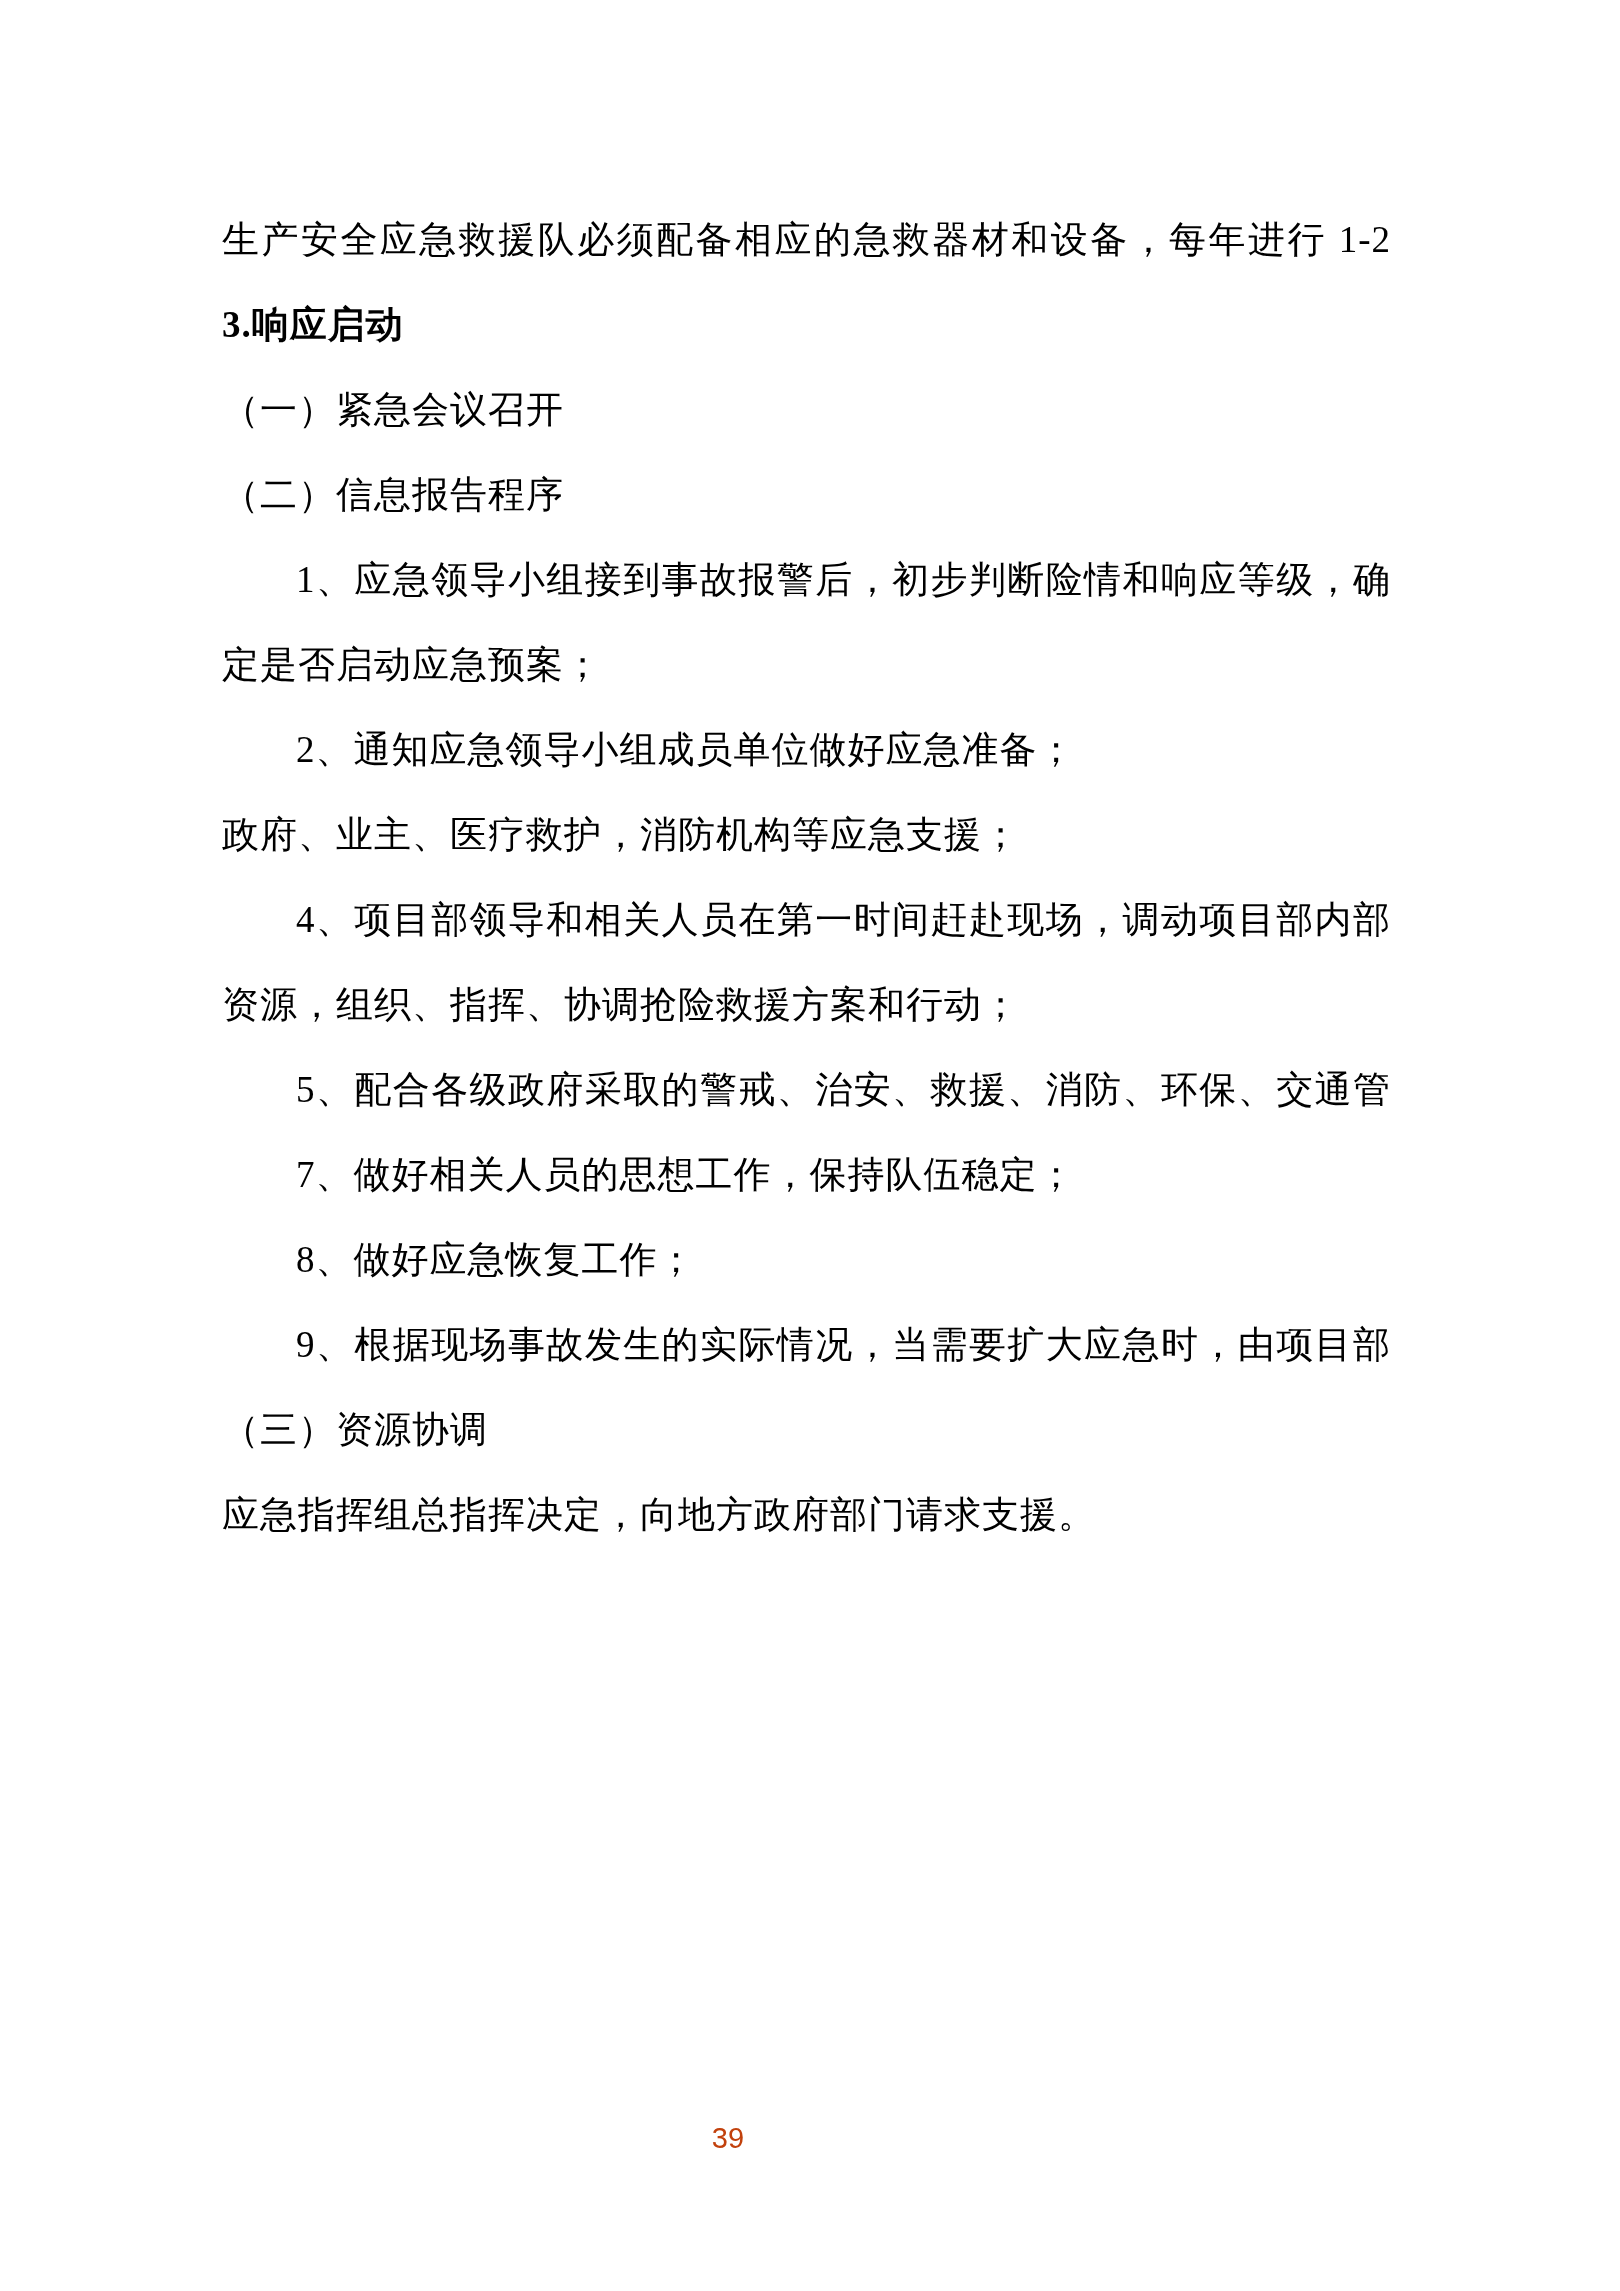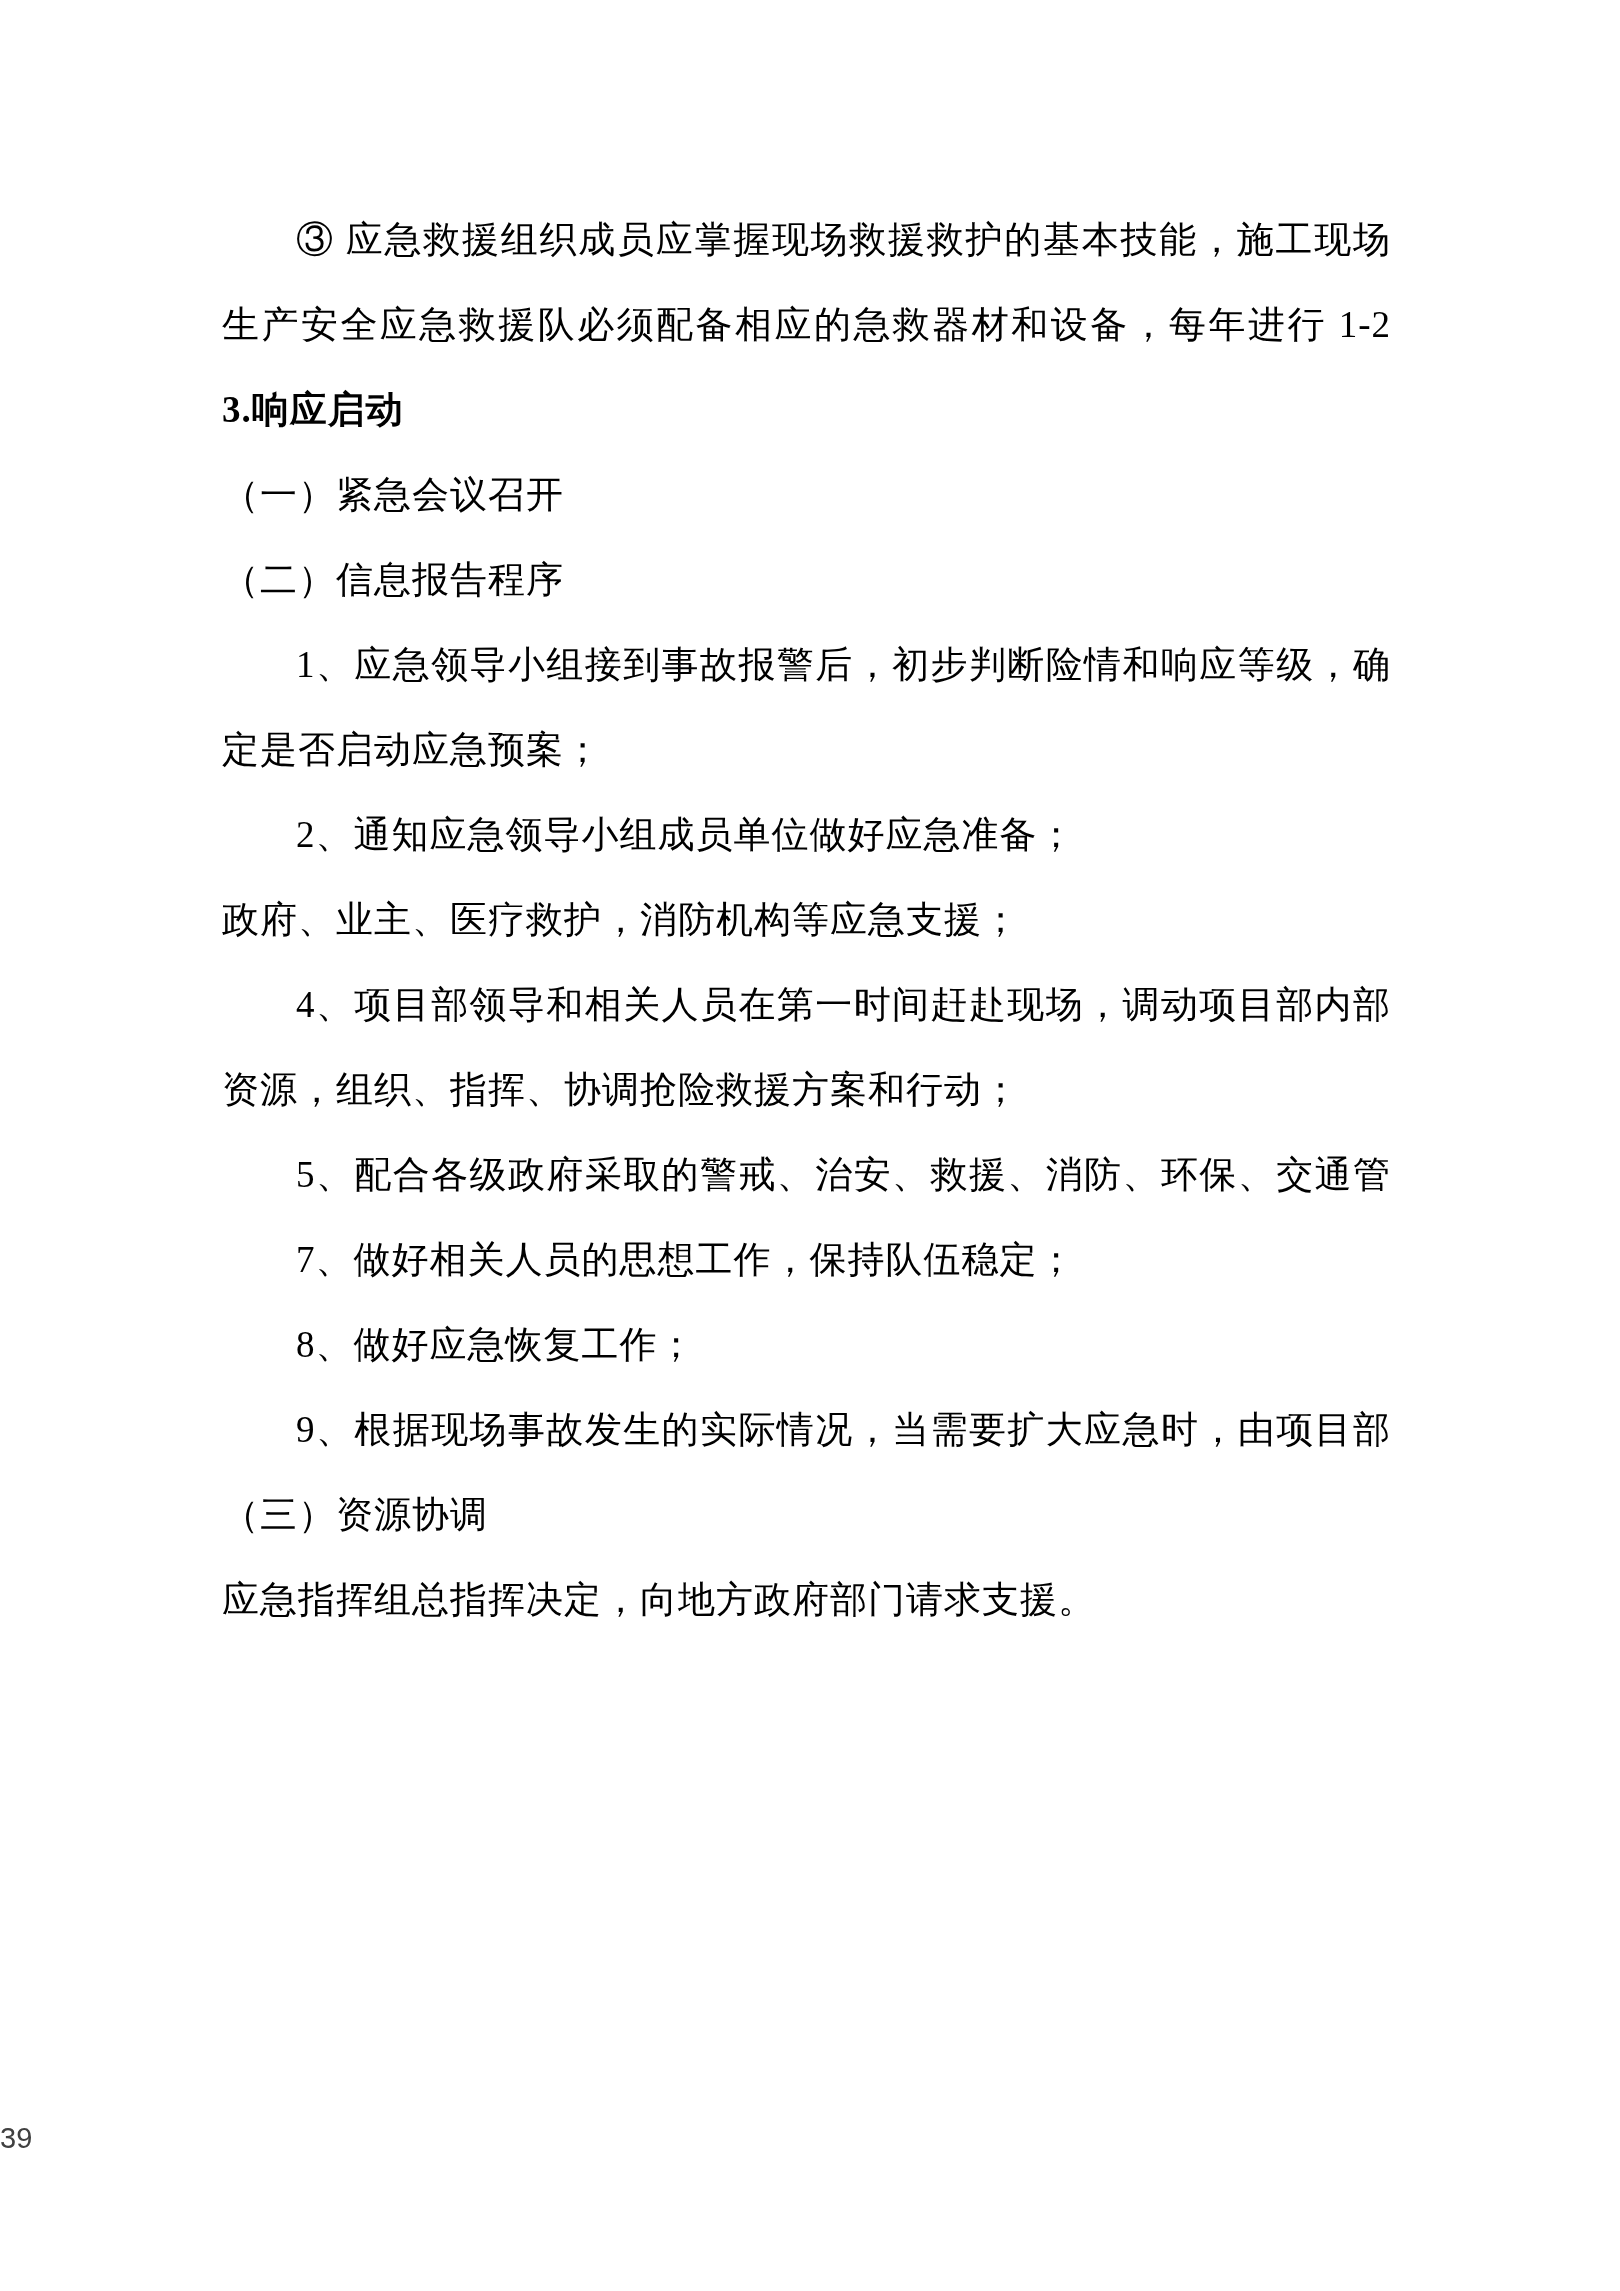--- a/index.html
+++ b/index.html
@@ -40,32 +40,32 @@
   }
   .line.bold {
     font-weight: bold;
   }
   .page-number {
     position: absolute;
     top: 2119px;
     left: 0;
     width: 1456px;
     height: 39px;
+    text-align: center;
     font-family: "Liberation Sans", "DejaVu Sans", sans-serif;
     font-size: 29px;
     line-height: 39px;
-    color: #404040;
+    color: #c2410c;
   }
 </style>
 </head>
 <body>
 
 <div class="page">
   <div class="text-block" id="text-block">
-      <div class="line indent justify">③ 应急救援组织成员应掌握现场救援救护的基本技能，施工现场</div>
       <div class="line justify">生产安全应急救援队必须配备相应的急救器材和设备，每年进行 1-2</div>
       <div class="line bold">3.响应启动</div>
       <div class="line">（一）紧急会议召开</div>
       <div class="line">（二）信息报告程序</div>
       <div class="line indent justify">1、应急领导小组接到事故报警后，初步判断险情和响应等级，确</div>
       <div class="line">定是否启动应急预案；</div>
       <div class="line indent">2、通知应急领导小组成员单位做好应急准备；</div>
       <div class="line">政府、业主、医疗救护，消防机构等应急支援；</div>
       <div class="line indent justify">4、项目部领导和相关人员在第一时间赶赴现场，调动项目部内部</div>
       <div class="line">资源，组织、指挥、协调抢险救援方案和行动；</div>

